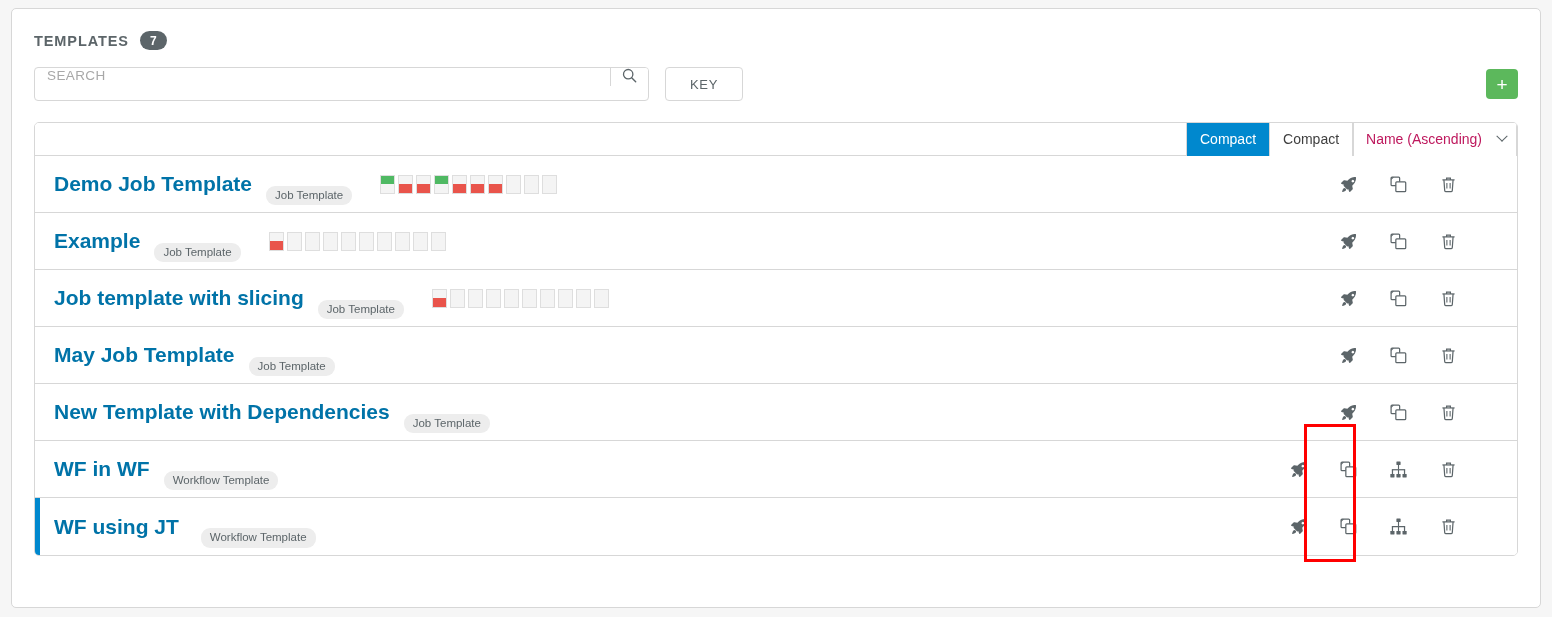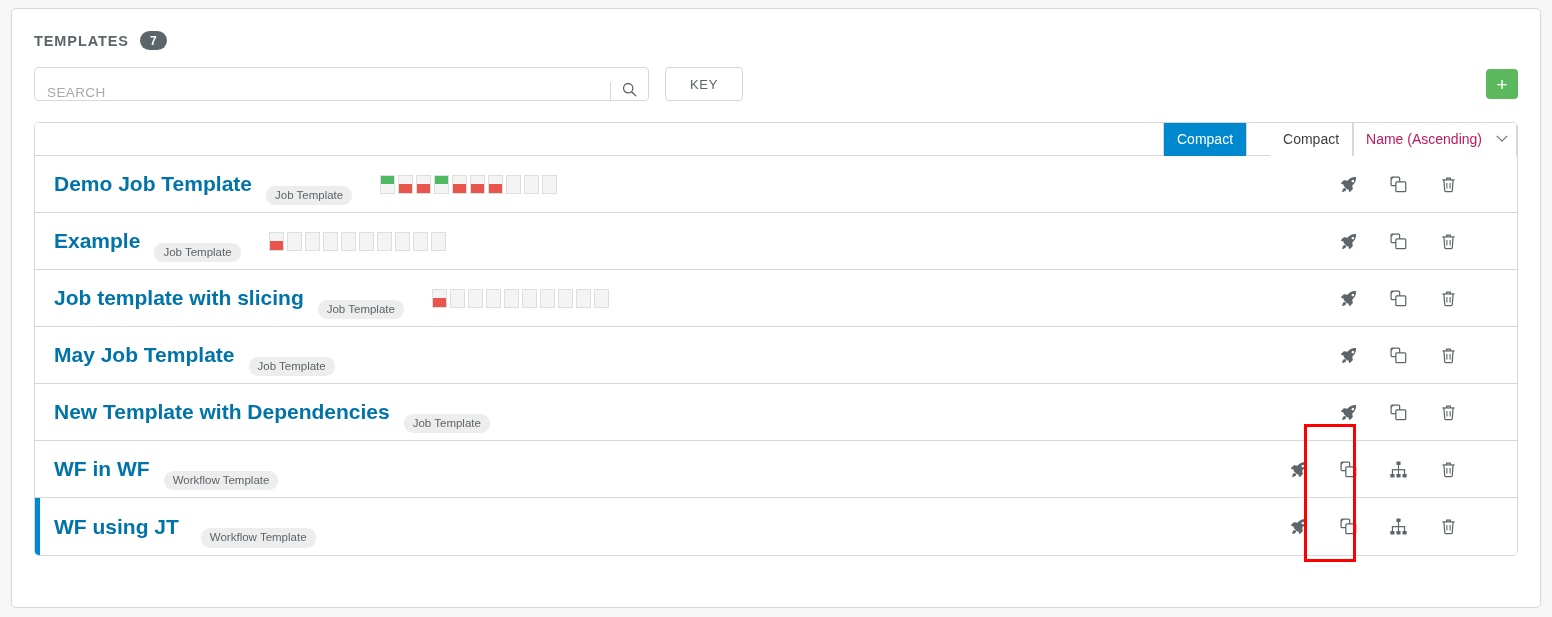--- a/index.html
+++ b/index.html
@@ -44,21 +44,21 @@
     line-height: 1;
   }
 
   
   .search-row {
     position: absolute;
     left: 22px; top: 58px;
     display: flex; align-items: center;
   }
   .search-box {
-    display: flex; align-items: flex-end;
+    display: flex; align-items: flex-start;
     width: 615px; height: 34px;
     border: 1px solid #d7d7d7;
     border-radius: 4px;
     overflow: hidden;
     background: #fff;
   }
   .search-input {
     flex: 1;
     border: none; outline: none;
     padding: 0 12px;
@@ -126,21 +126,21 @@
   }
   .toolbar-controls {
     position: absolute;
     right: 0; top: -1px;
     display: flex; align-items: stretch;
     height: 34px;
   }
   .seg {
     display: flex;
     border: 1px solid #d7d7d7;
-    border-top: none; border-bottom: none; gap: 23px;
+    border-top: none; border-bottom: none;
   }
   .seg-item {
     padding: 0 13px;
     display: flex; align-items: center;
     font-size: 14px;
     color: #3f3f3f;
     background: #ffffff;
     cursor: pointer;
     border-right: 1px solid #d7d7d7;
   }

